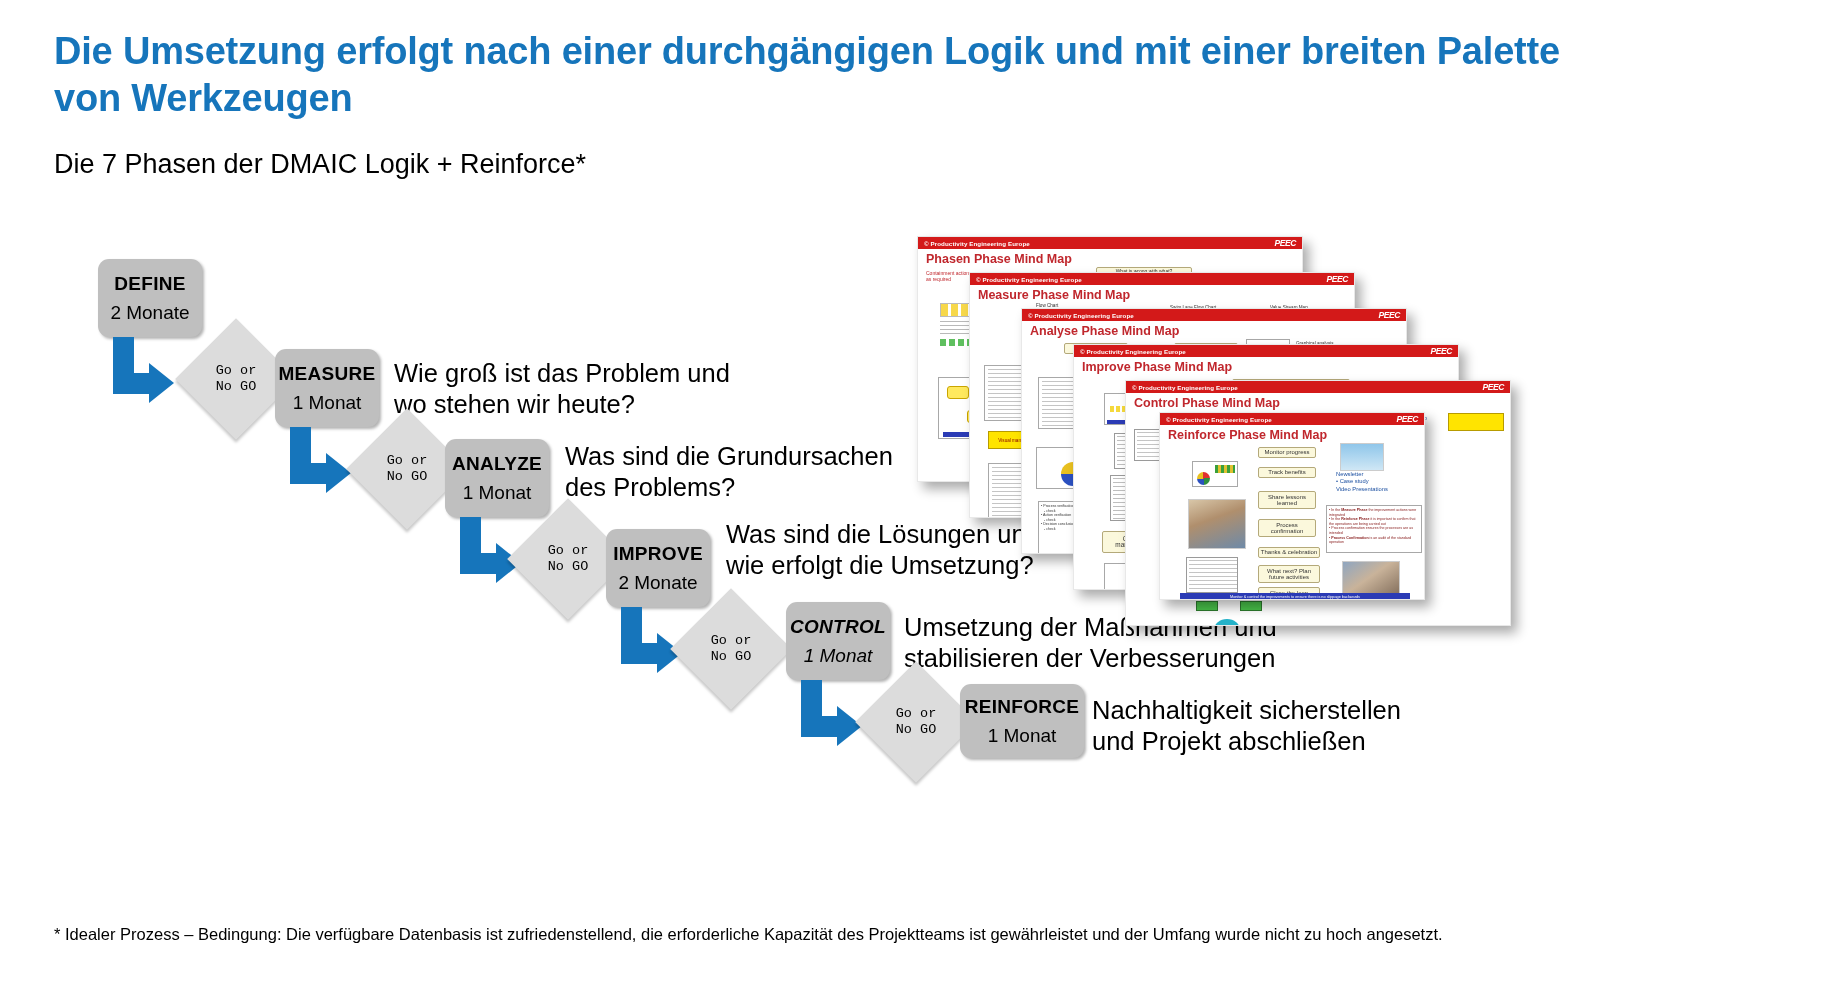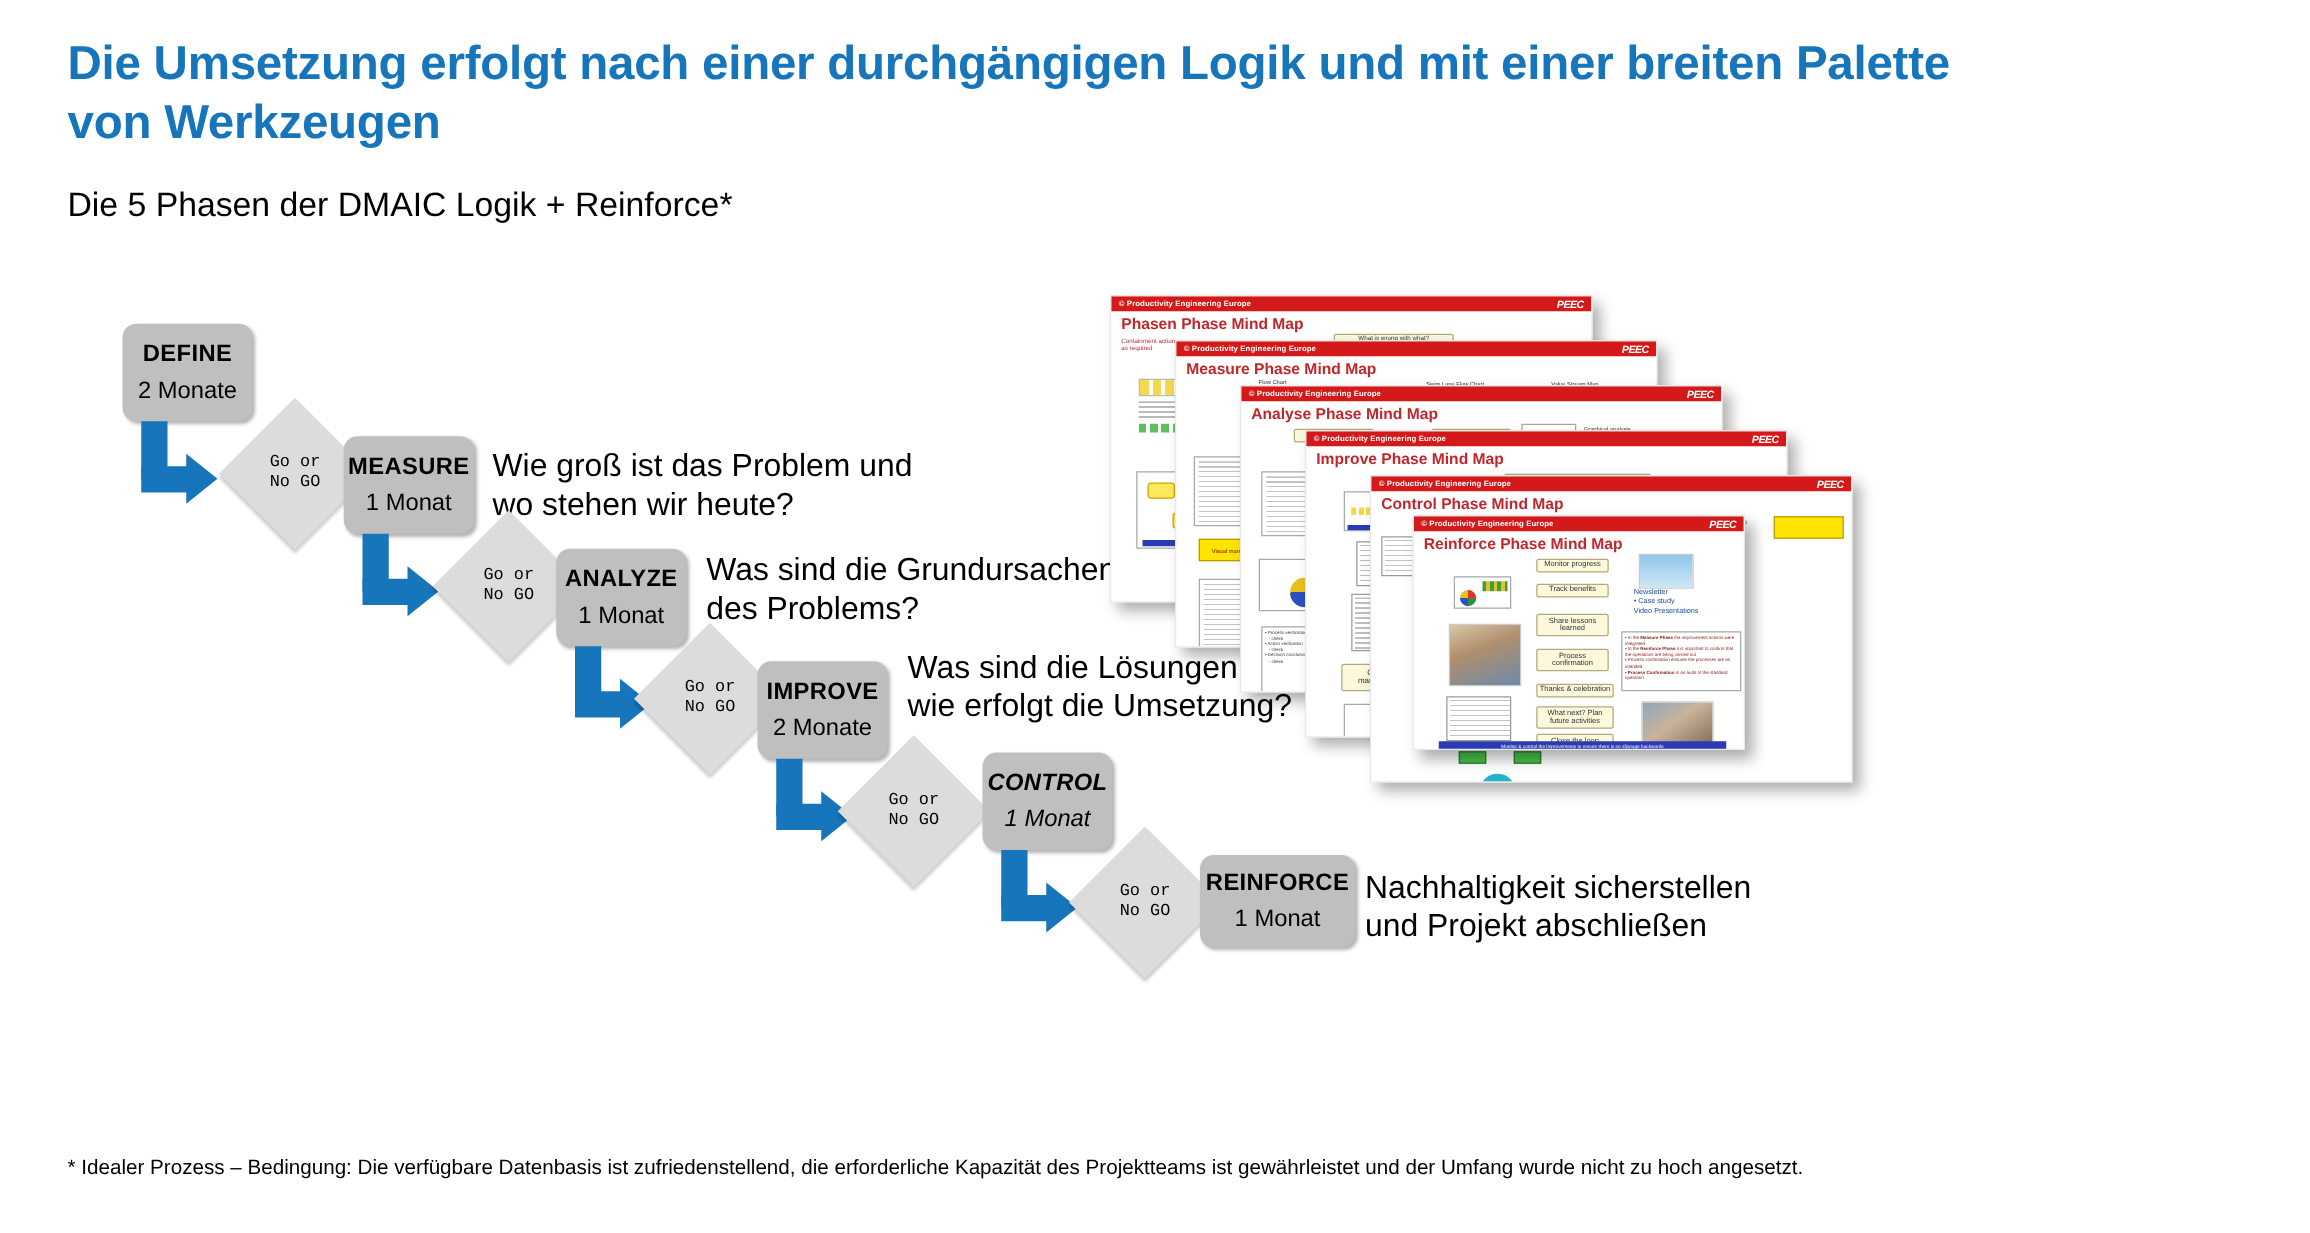--- a/index.html
+++ b/index.html
@@ -71,21 +71,21 @@
   .arrow .stem-h{position:absolute;left:0;width:40px;height:21px;background:#1675bb;}
   .arrow .head{
     position:absolute;
     width:0;height:0;
     border-top:20px solid transparent;
     border-bottom:20px solid transparent;
     border-left:25px solid #1675bb;
   }
 
   
-  #cards{position:absolute;left:868px;top:236px;width:620px;height:360px;}
+  #cards{position:absolute;left:897px;top:236px;width:620px;height:360px;}
   .card{
     position:absolute;
     background:#ffffff;
     box-shadow:6px 7px 11px rgba(0,0,0,0.33);
     overflow:hidden;
     border:1px solid #e8e8e8;
   }
   .card-bar{
     position:absolute;left:0;top:0;right:0;height:12px;
     background:#d31919;
@@ -124,21 +124,21 @@
   .mini-bullets{color:#333;font-size:3.6px;line-height:4.6px;padding:2px;overflow:hidden;}
   .mini-pie{border-radius:50%;background:conic-gradient(#e03030 0 25%,#2f8f3f 0 50%,#2b50c0 0 75%,#e8c020 0 100%);}
   .mini-green{background:#49c24a;border:1px solid #2c7a2d;}
 </style>
 </head>
 <body>
 
 <div class="slide">
 
   <div id="title">Die Umsetzung erfolgt nach einer durchgängigen Logik und mit einer breiten Palette von Werkzeugen</div>
-  <div id="subtitle">Die 5 Phasen der DMAIC Logik + Reinforce*</div>
+  <div id="subtitle">Die 7 Phasen der DMAIC Logik + Reinforce*</div>
 
   <div id="cards">
 
     <div class="card" style="left:0px;top:0px;width:384px;height:244px;z-index:1;">
       <div class="card-bar">
         <span class="copy">© Productivity Engineering Europe</span>
         <span class="peec">PEEC</span>
       </div>
       <div class="card-title">Phasen Phase Mind Map</div>
       <div class="card-body">
@@ -377,20 +377,22 @@
   </div>
 
   <div class="gate" style="left:668px;top:606px;"></div>
   <div class="gate-label" style="left:668px;top:633px;">Go or
 No GO</div>
 
   <div class="phase-box" style="left:766px;top:602px;width:104px;height:78px;font-style:italic;">
     <span class="phase-name">CONTROL</span>
     <span class="phase-dur">1 Monat</span>
   </div>
+  <div class="desc" style="left:884px;top:612px;width:480px;">Umsetzung der Maßnahmen und
+stabilisieren der Verbesserungen</div>
 
   <div class="arrow" style="left:781px;top:680px;width:90px;height:62px;">
     <div class="stem-v" style="height:46px;"></div>
     <div class="stem-h" style="top:36px;width:38px;"></div>
     <div class="head" style="left:36px;top:26px;"></div>
   </div>
 
   <div class="gate" style="left:853px;top:679px;"></div>
   <div class="gate-label" style="left:853px;top:706px;">Go or
 No GO</div>

